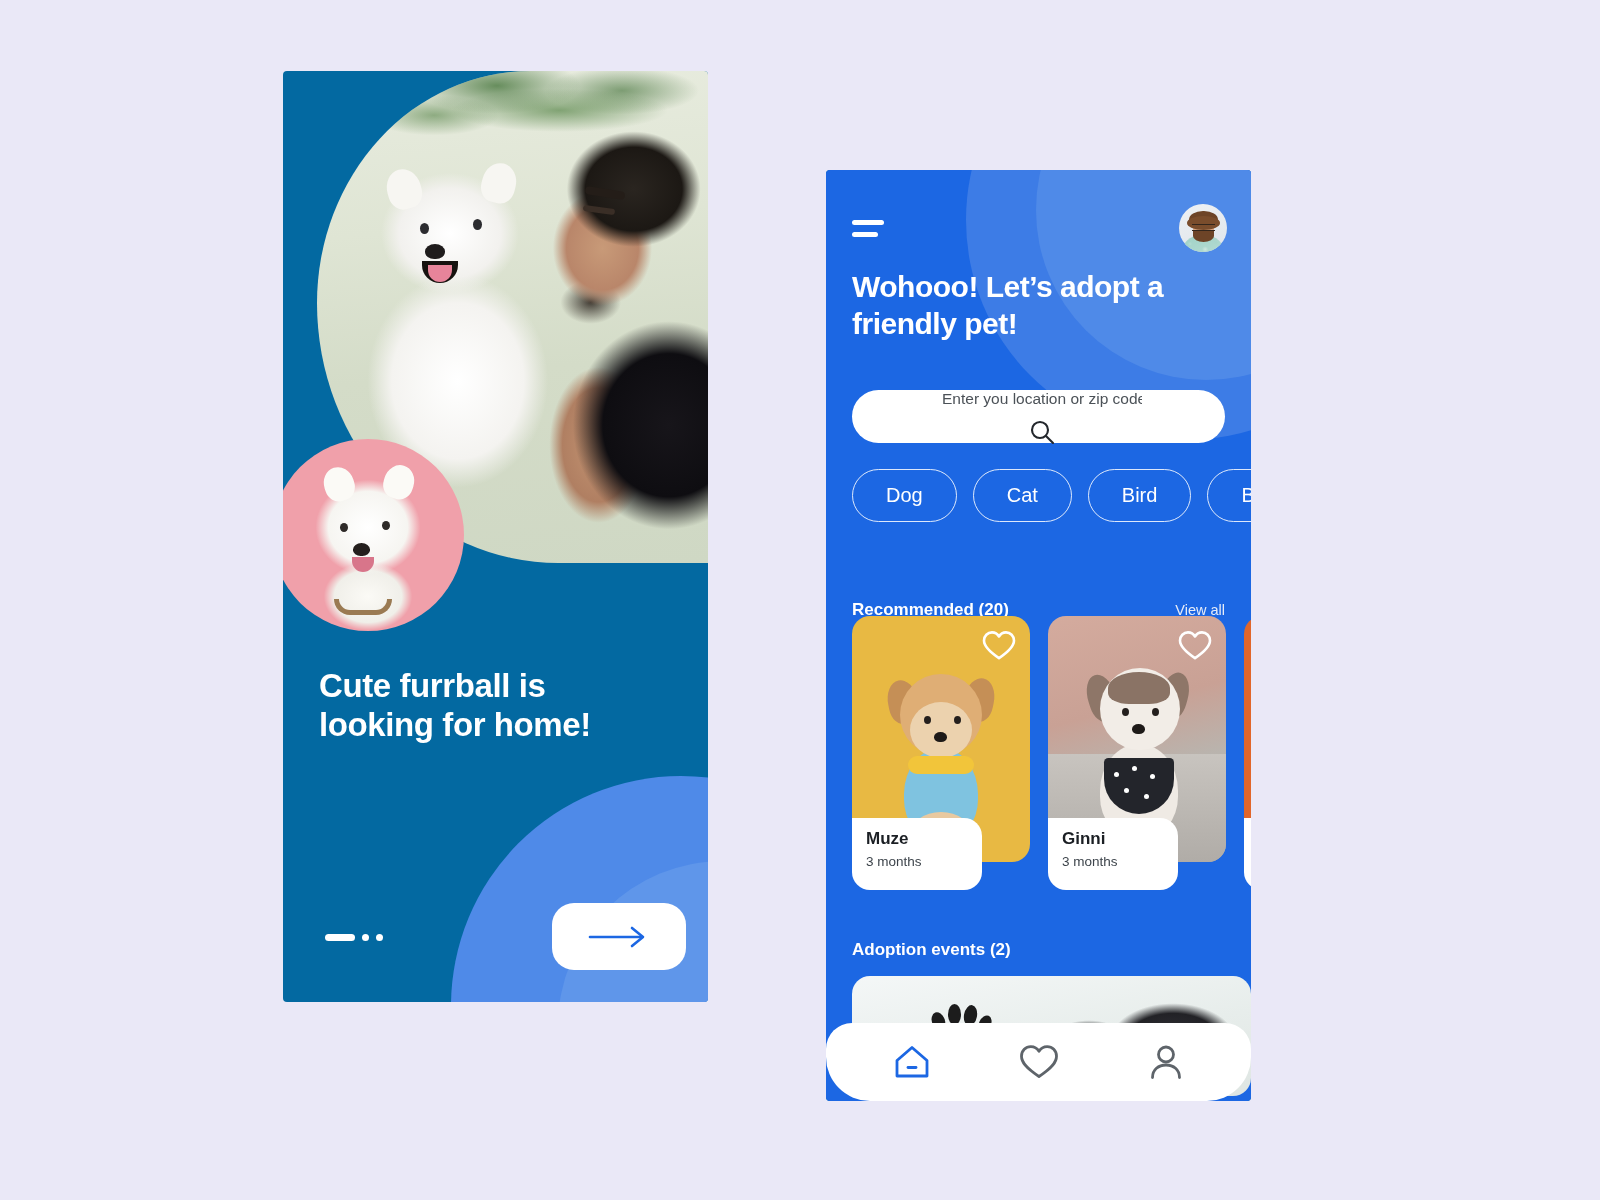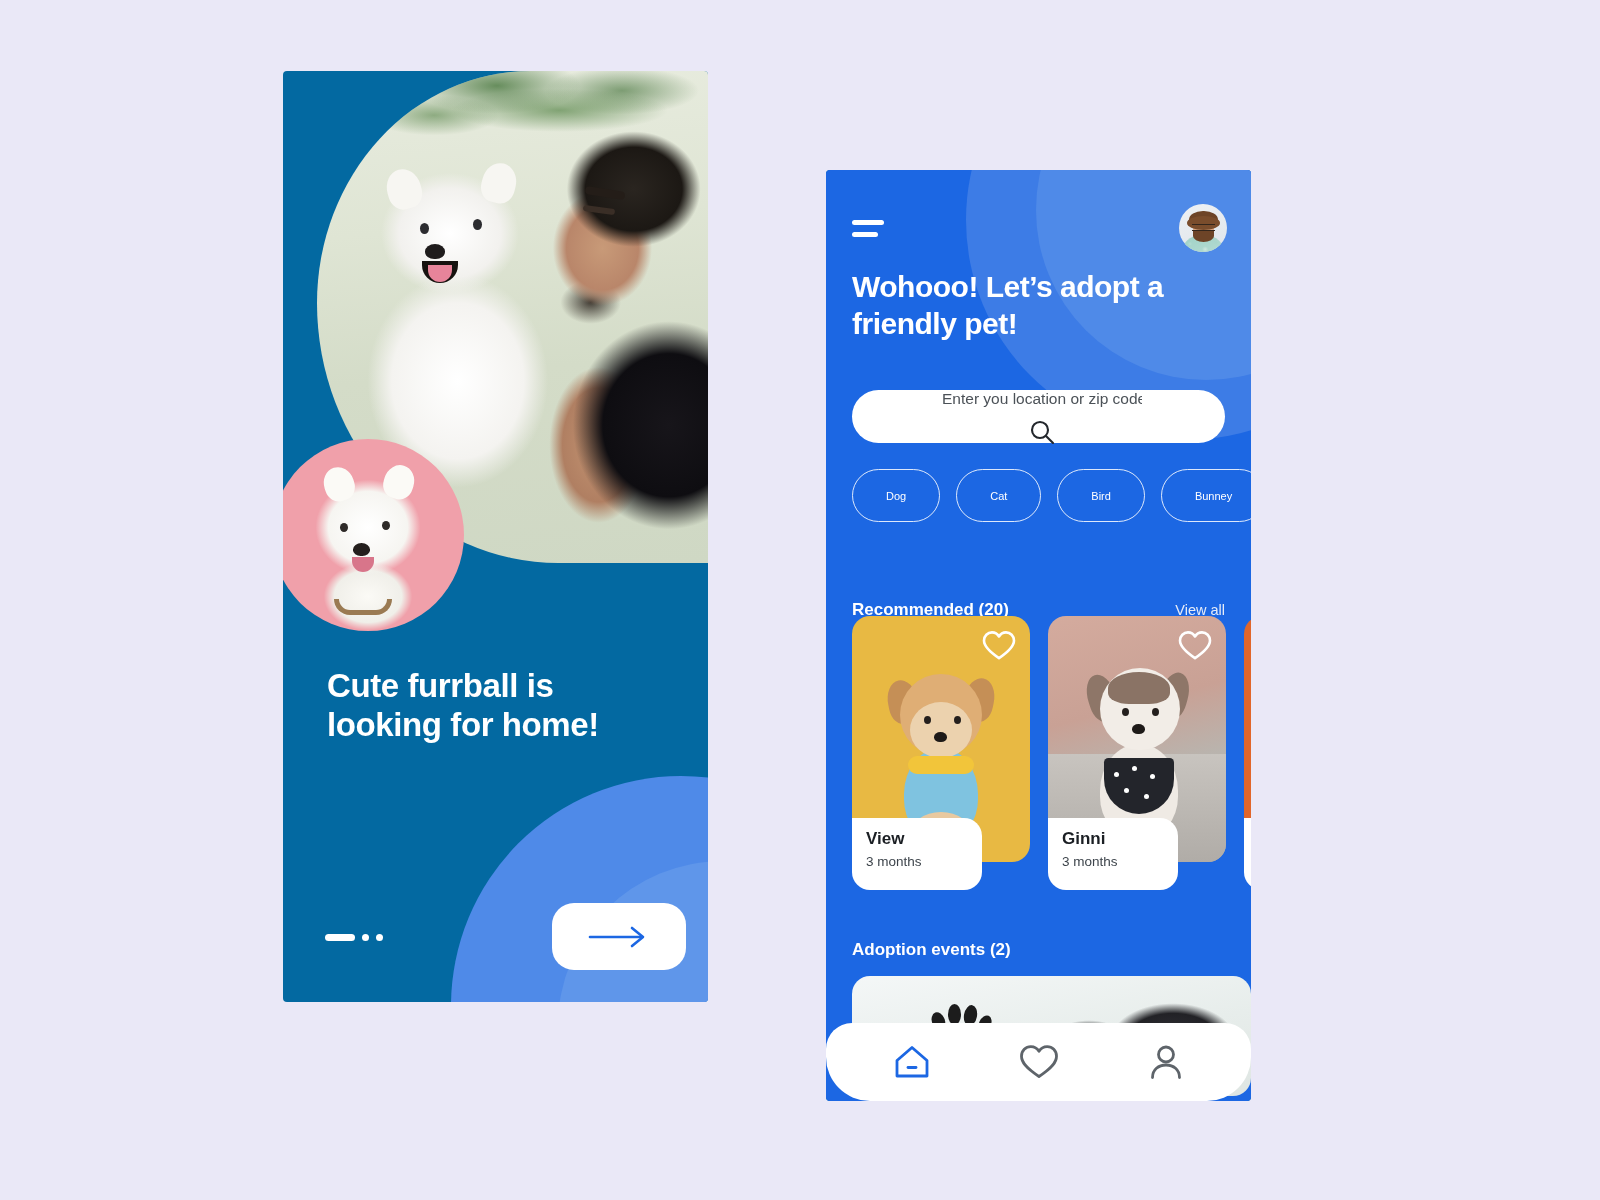--- a/index.html
+++ b/index.html
@@ -174,21 +174,21 @@
   }
   .pb-collar {
     position: absolute; left: 62px; top: 160px;
     width: 58px; height: 16px;
     border: 5px solid #9a7a52; border-top: none;
     border-radius: 0 0 30px 30px;
   }
 
   .onb-title {
     position: absolute;
-    left: 44px;
+    left: 36px;
     top: 595px;
     width: 340px;
     color: #ffffff;
     font-size: 33px;
     font-weight: bold;
     line-height: 1.19;
     letter-spacing: -0.4px;
   }
 
   .onb-dots {
@@ -367,21 +367,21 @@
   }
   .chip {
     flex: 0 0 auto;
     height: 53px;
     padding: 0 33px;
     border: 1.6px solid rgba(255,255,255,.85);
     border-radius: 27px;
     background: transparent;
     color: #ffffff;
     font-family: "Liberation Sans", sans-serif;
-    font-size: 11px;
+    font-size: 20px;
     display: flex;
     align-items: center;
     cursor: pointer;
     white-space: nowrap;
   }
 
   .section-head {
     position: absolute;
     left: 26px;
     width: 373px;
@@ -647,21 +647,21 @@
             <div class="p-nose" style="left:82px;top:116px"></div>
             <div style="position:absolute;left:56px;top:140px;width:66px;height:18px;background:#f2c53a;border-radius:9px"></div>
           </div>
           <button class="heart-btn">
             <svg width="34" height="31" viewBox="0 0 34 31">
               <path d="M17 28.2 C5.5 20.5 2 15.6 2 10.6 C2 5.9 5.6 2.4 10 2.4 C13.1 2.4 15.6 4.1 17 6.5 C18.4 4.1 20.9 2.4 24 2.4 C28.4 2.4 32 5.9 32 10.6 C32 15.6 28.5 20.5 17 28.2 Z" fill="none" stroke="#ffffff" stroke-width="2.6" stroke-linejoin="round"></path>
             </svg>
           </button>
         </div>
         <div class="pet-label">
-          <div class="pet-name">View</div>
+          <div class="pet-name">Muze</div>
           <div class="pet-age">3 months</div>
         </div>
       </div>
 
       <div class="pet-card">
         <div class="art" style="background:linear-gradient(165deg,#d4ab9e 0%,#c9a195 38%,#b9b4ae 62%,#a9a5a0 100%)">
           <div style="position:absolute;left:0;bottom:0;width:100%;height:108px;background:linear-gradient(180deg,#c8c4bf 0%,#b0aca7 100%)"></div>
           <div class="puppy">
             <div class="p-ear" style="left:40px;top:58px;width:28px;height:48px;background:#8e7668;transform:rotate(-18deg)"></div>
             <div class="p-ear" style="left:112px;top:56px;width:28px;height:48px;background:#8e7668;transform:rotate(16deg)"></div>

